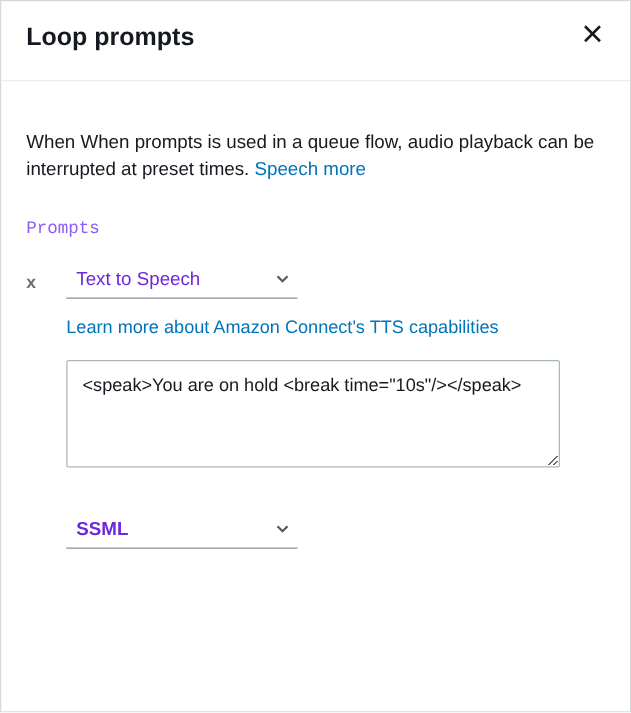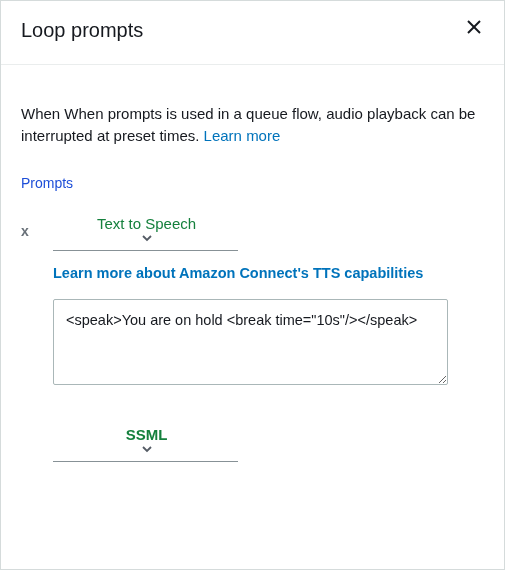--- a/index.html
+++ b/index.html
@@ -20,21 +20,21 @@
       position: relative;
       background: #fff;
     }
     .header {
       padding: 18px 20px 22px 20px;
       border-bottom: 1px solid #eaeded;
       position: relative;
     }
     .title {
       font-size: 20px;
-      font-weight: 400;
+      font-weight: 700;
       color: #16191f;
     }
     .close-btn {
       position: absolute;
       right: 18px;
       top: 14px;
       width: 24px;
       height: 24px;
       cursor: pointer;
       display: flex;
@@ -53,22 +53,23 @@
       line-height: 1.45;
       color: #16191f;
       margin-bottom: 28px;
     }
     .link {
       color: #0073bb;
       cursor: pointer;
     }
     .section-label {
       font-size: 14px;
-      color: #1d4ed8;
+      color: #8b5cf6;
       margin-bottom: 20px;
+      font-family: Liberation Mono, monospace;
     }
     .prompt-row {
       display: flex;
       align-items: center;
       margin-bottom: 14px;
       padding-left: 0;
     }
     .remove-x {
       width: 18px;
       color: #687078;
@@ -78,34 +79,33 @@
       margin-right: 14px;
     }
     .select {
       display: flex;
       align-items: center;
       justify-content: space-between;
       width: 185px;
       padding: 4px 6px 6px 8px;
       border-bottom: 1px solid #879196;
       cursor: pointer;
-      color: #15803d;
+      color: #6d28d9;
       font-size: 15px;
-      flex-direction: column;
     }
     .select .chev {
       width: 12px;
       height: 12px;
     }
     .tts-link-row {
       padding-left: 32px;
       margin-bottom: 18px;
     }
     .tts-link-row .link {
-      font-weight: 700;
+      font-weight: 400;
       font-size: 14.5px;
     }
     .textarea-wrap {
       padding-left: 32px;
       margin-bottom: 34px;
     }
     textarea {
       width: 395px;
       height: 86px;
       border: 1px solid #aab7b8;
@@ -134,21 +134,21 @@
         <line x1="2" y1="2" x2="14" y2="14"></line>
         <line x1="14" y1="2" x2="2" y2="14"></line>
       </svg>
     </div>
   </div>
 
   <div class="body">
 
 
     <p class="desc">
-      <span>When When prompts is used in a queue flow, audio playback can be interrupted at preset times. </span><span class="link">Learn more</span>
+      <span>When When prompts is used in a queue flow, audio playback can be interrupted at preset times. </span><span class="link">Speech more</span>
     </p>
 
     <div class="section-label">Prompts</div>
 
     <div class="prompt-row">
       <div class="remove-x">x</div>
       <div class="select">
         <span>Text to Speech</span>
         <svg class="chev" viewBox="0 0 12 12" stroke="#545b64" stroke-width="1.8" fill="none">
           <polyline points="2,4 6,8 10,4"></polyline>

